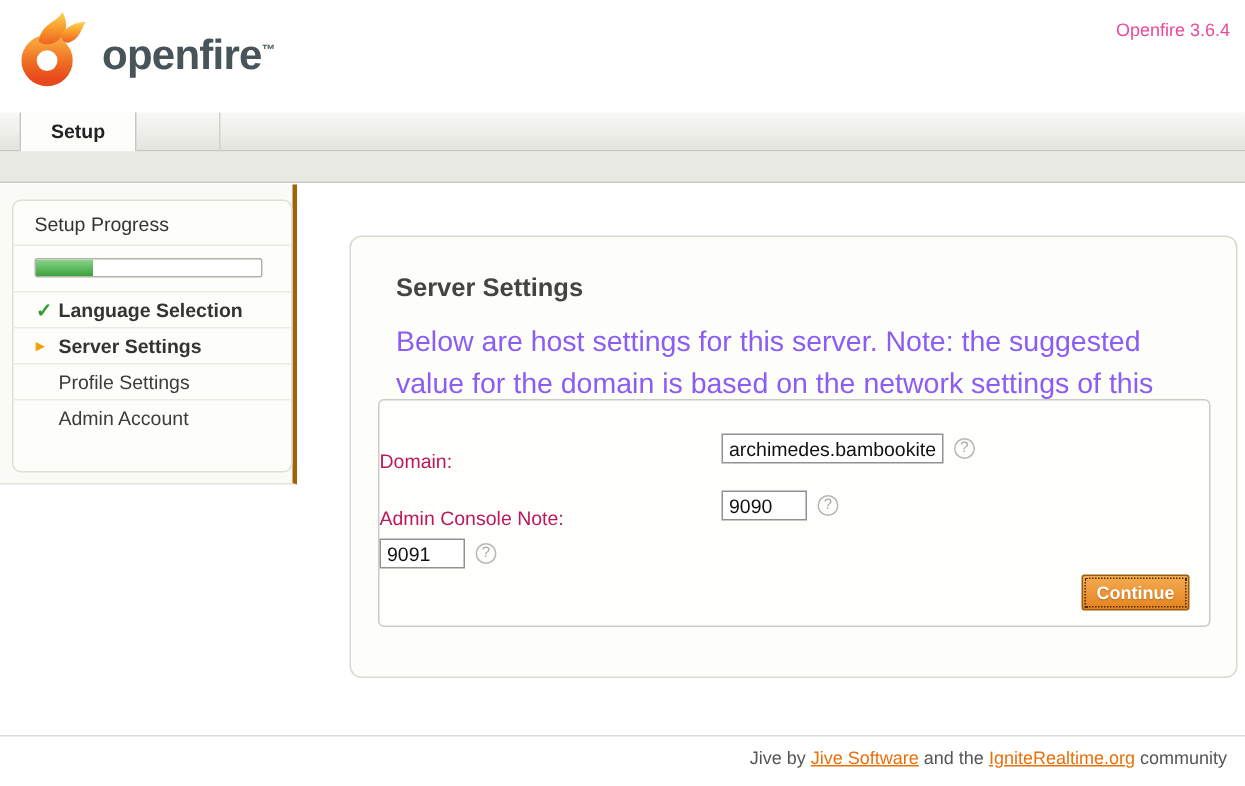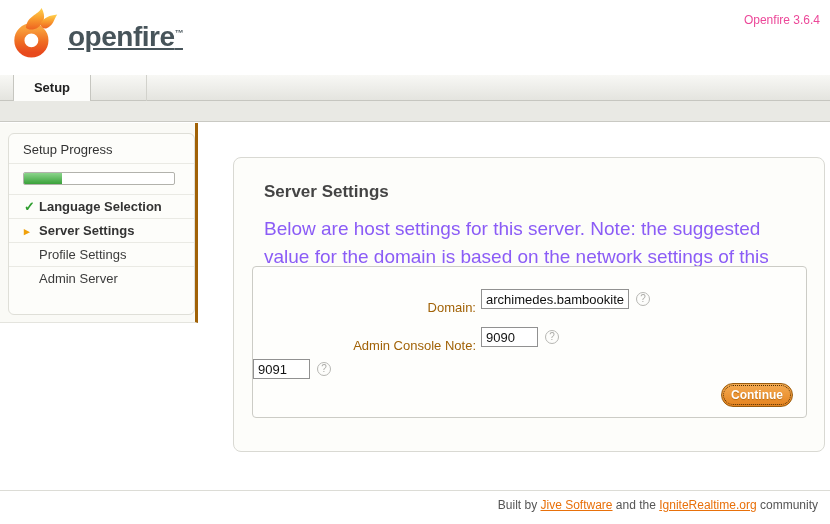--- a/index.html
+++ b/index.html
@@ -11,21 +11,21 @@
     overflow: hidden;
     color: #333;
   }
 
   
   .header { position: absolute; top: 0; left: 0; width: 830px; height: 75px; background: #ffffff; }
   .logo-wrap { position: absolute; top: 7px; left: 12px; display: flex; align-items: center; }
   .logo-icon { width: 48px; height: 52px; }
   .logo-text {
     font-size: 28px; font-weight: bold; color: #47545a;
-    letter-spacing: -0.5px; margin-left: 8px; position: relative; top: 4px; text-decoration: underline;
+    letter-spacing: -0.5px; margin-left: 8px; position: relative; top: 4px;
   }
   .logo-tm { font-size: 9px; vertical-align: super; color: #47545a; font-weight: bold; }
   .version { position: absolute; top: 13px; right: 10px; font-size: 12px; color: #ec4899; text-align: center; }
 
   
   .tabbar {
     position: absolute; top: 75px; left: 0; width: 830px; height: 26px;
     background: linear-gradient(#f8f8f5, #e4e4df);
     border-bottom: 1px solid #c6c6c0;
   }
@@ -78,38 +78,38 @@
   }
   .panel h1 { margin: 24px 0 0 30px; font-size: 17px; font-weight: bold; color: #444; }
   .panel p { margin: 13px 30px 0 30px; font-size: 19px; line-height: 1.45; color: #8b5cf6; max-width: 540px; }
 
   .form-box {
     position: absolute; left: 18px; top: 108px; width: 555px; height: 152px;
     background: #fefefc; border: 1px solid #ccccc6; border-radius: 4px;
   }
   .form-row { display: flex; align-items: center; margin: 0 0 6px 0; }
   .form-row.first { margin-top: 16px; }
-  .form-label { width: 228px; text-align: right; font-size: 13px; color: #a16207; padding-right: 5px; margin-top: 17px; }
+  .form-label { width: 228px; font-size: 13px; color: #be185d; padding-right: 5px; margin-top: 17px; }
   .text-input {
     height: 20px; border: 1px solid #919191; background: #fff;
     font-family: "Liberation Sans", sans-serif; font-size: 13px; color: #111;
     padding: 1px 4px;
   }
   .input-domain { width: 148px; }
   .input-port { width: 57px; }
   .help-icon {
     display: inline-block; width: 14px; height: 14px; margin-left: 7px;
     border: 1px solid #b7b7b3; border-radius: 50%;
     color: #ababa7; font-size: 10px; line-height: 12px; text-align: center;
     cursor: pointer; background: #fdfdfb;
   }
   .continue-btn {
     position: absolute; right: 13px; bottom: 10px;
     background: linear-gradient(#f4ab52, #e5831f);
-    border: 1px solid #9a5c0e; border-radius: 12px;
+    border: 1px solid #9a5c0e; border-radius: 2px;
     color: #ffffff; font-family: "Liberation Sans", sans-serif;
     font-size: 12px; font-weight: bold; padding: 4px 9px;
     outline: 1px dotted #4d2f05; outline-offset: -3px;
     cursor: pointer; text-shadow: 0 1px 1px #b96d12;
   }
 
   
   .footer-rule { position: absolute; top: 490px; left: 0; width: 830px; border-top: 1px solid #dcdcd6; }
   .footer { position: absolute; top: 498px; right: 12px; font-size: 12px; color: #555; }
   .footer a { color: #e8700a; text-decoration: underline; cursor: pointer; }
@@ -160,21 +160,21 @@
       <span>Language Selection</span>
     </div>
     <div class="side-item current">
       <span class="step-icon arrow-glyph">▸</span>
       <span>Server Settings</span>
     </div>
     <div class="side-item">
       <span>Profile Settings</span>
     </div>
     <div class="side-item">
-      <span>Admin Server</span>
+      <span>Admin Account</span>
     </div>
   </div>
 </div>
 
 <div class="panel">
   <h1>Server Settings</h1>
   <p>Below are host settings for this server. Note: the suggested value for the domain is based on the network settings of this machine.</p>
 
   <div class="form-box">
     <div class="form-row first">
@@ -190,14 +190,14 @@
     <div class="form-row">
       <input type="text" class="text-input input-port" value="9091" style="">
       <span class="help-icon">?</span>
     </div>
     <button class="continue-btn">Continue</button>
   </div>
 </div>
 
 <div class="footer-rule"></div>
 <div class="footer">
-  <span>Built by </span><a>Jive Software</a><span> and the </span><a>IgniteRealtime.org</a><span> community</span>
+  <span>Jive by </span><a>Jive Software</a><span> and the </span><a>IgniteRealtime.org</a><span> community</span>
 </div>
 
 </body></html>

